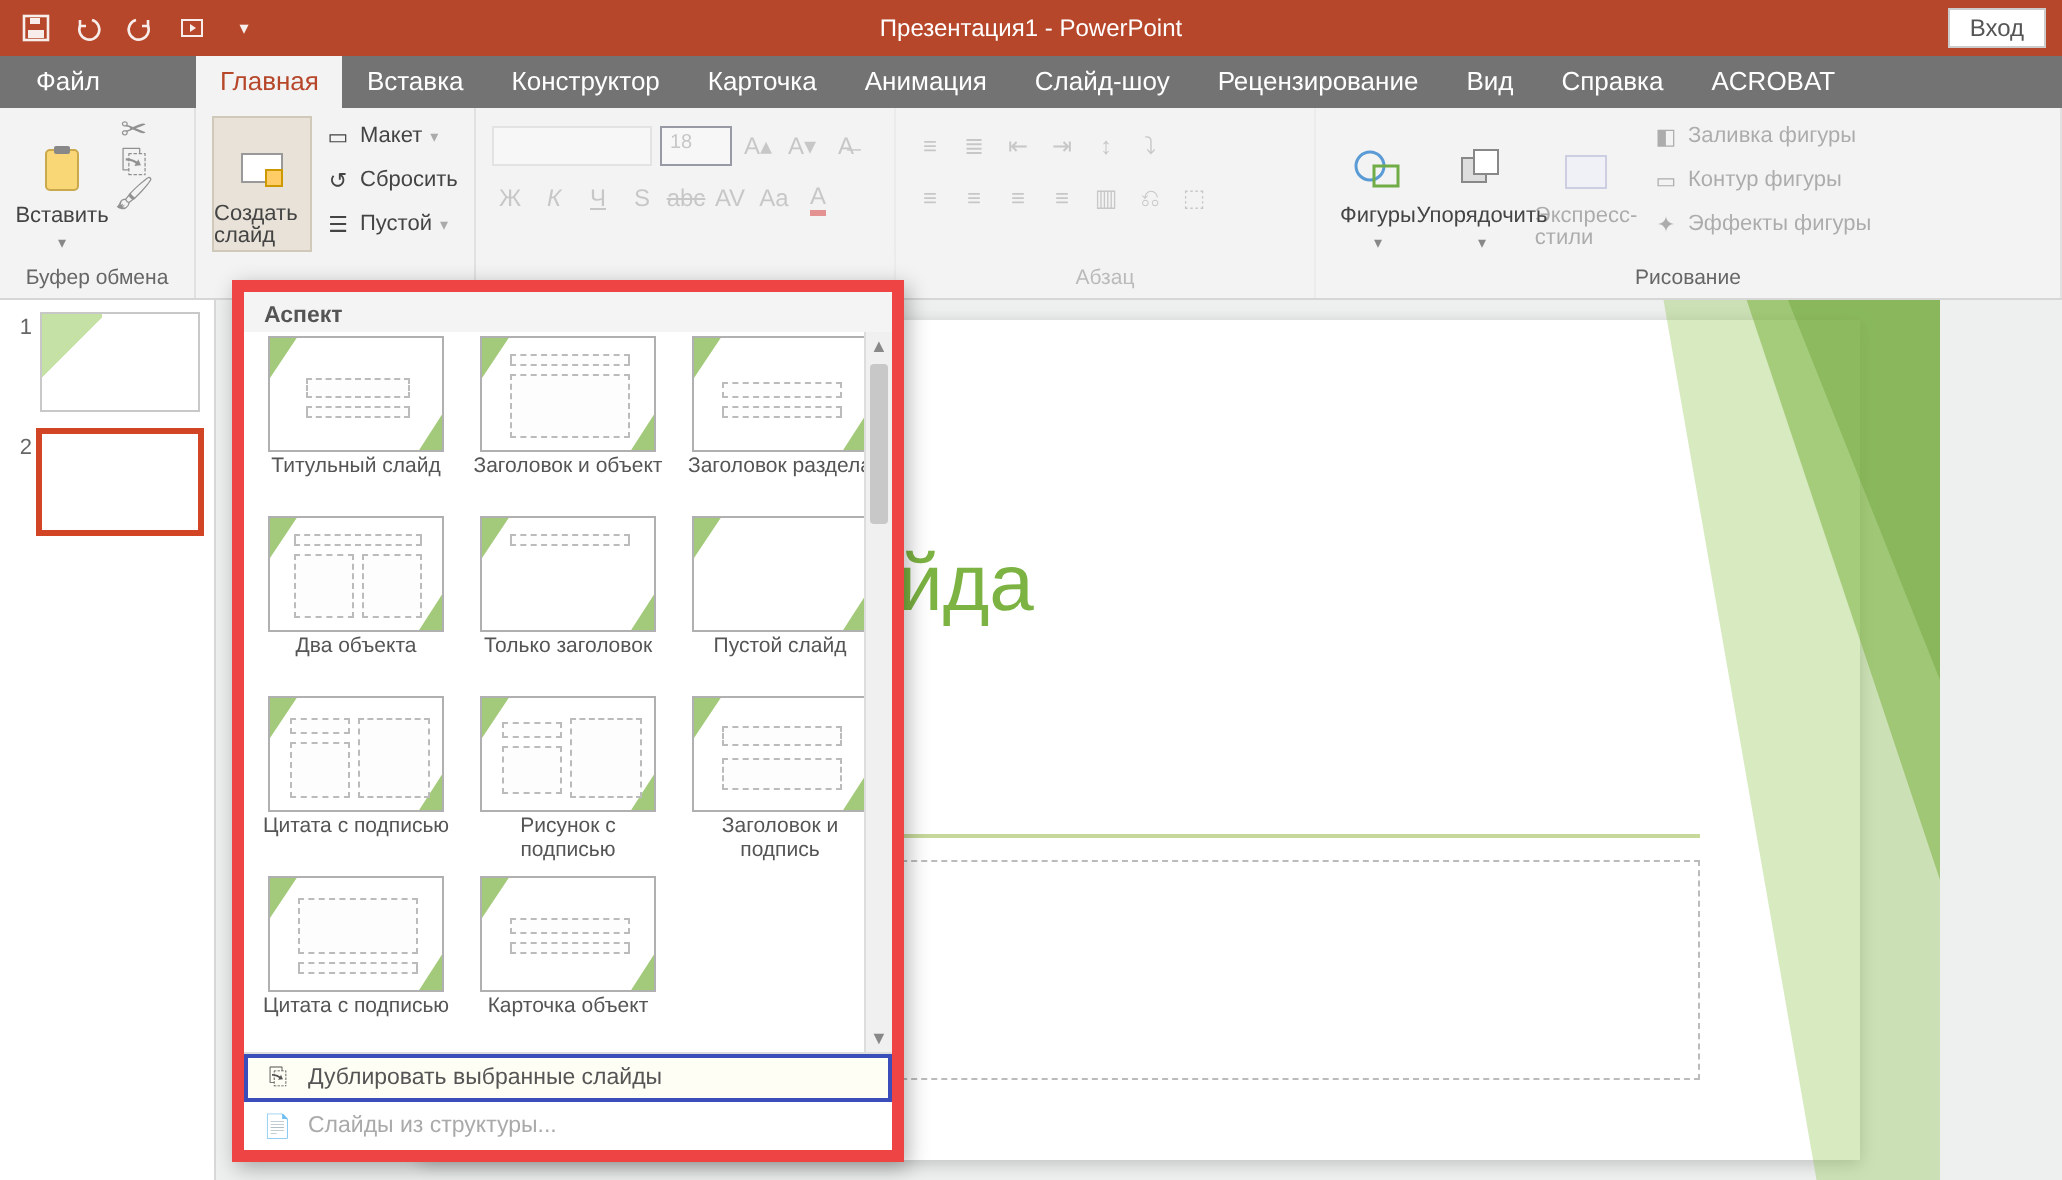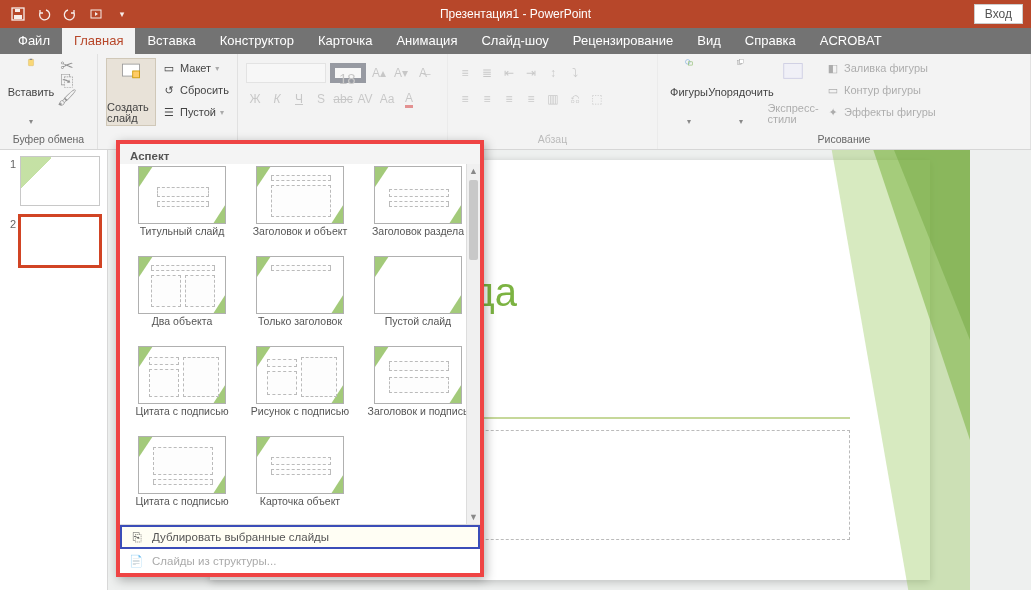--- a/index.html
+++ b/index.html
@@ -8,61 +8,61 @@
 
 .titlebar { height: 28px; background: #b7472a; display: flex; align-items: center; color: #fff; font-size: 12px; position: relative; }
 .qat { display: flex; gap: 6px; padding: 0 8px; align-items: center; }
 .qat-btn { width: 20px; height: 20px; display: flex; align-items: center; justify-content: center; opacity: 0.9; }
 .titlebar-center { position: absolute; left: 50%; transform: translateX(-50%); font-size: 12px; }
 .signin { position: absolute; right: 8px; background: #fff; color: #555; padding: 2px 10px; font-size: 12px; border: 1px solid #ccc; }
 
 
 .ribbon-tabs { height: 26px; background: #737373; display: flex; align-items: flex-end; padding-left: 6px; color: #fff; font-size: 13px; }
 .tab { padding: 5px 12px 6px; cursor: pointer; }
-.tab.active { background: #f3f3f3; color: #b7472a; }
+.tab.active { background: #f3f3f3; color: #b7472a; margin-left: 36px; }
 .tab.file { color: #fff; }
 .tell-me { margin-left: auto; display: flex; align-items: center; gap: 6px; padding-right: 10px; font-size: 12px; opacity: 0.95; }
 .bulb { width: 14px; height: 14px; }
 
 
 .ribbon { height: 96px; background: #f3f3f3; border-bottom: 1px solid #d6d6d6; display: flex; position: relative; }
 .group { border-right: 1px solid #e1e1e1; padding: 4px 8px 2px; display: flex; flex-direction: column; justify-content: space-between; }
 .group-label { text-align: center; font-size: 10.5px; color: #666; padding: 2px 0; }
 .group-body { display: flex; gap: 6px; flex: 1; align-items: flex-start; }
-.big-btn { display: flex; flex-direction: column; align-items: center; justify-content: flex-end; width: 46px; height: 68px; font-size: 11px; color: #444; gap: 19px; }
+.big-btn { display: flex; flex-direction: column; align-items: center; justify-content: flex-end; width: 46px; height: 68px; font-size: 11px; color: #444; gap: 3px; }
 .big-btn .ic { width: 28px; height: 28px; }
 .small-col { display: flex; flex-direction: column; gap: 2px; }
 .small-item { display: flex; align-items: center; gap: 4px; font-size: 11px; color: #444; height: 20px; }
 .small-ic { width: 14px; height: 14px; display: inline-flex; align-items: center; justify-content: center; }
 .gray { color: #aaa; }
 .faded { opacity: 0.4; }
 
 
 .ctl-row { display: flex; gap: 4px; align-items: center; height: 22px; }
 .fontbox { border: 1px solid #ccc; background: #fff; width: 80px; height: 20px; }
-.sizebox { border: 5px solid #0f172a; background: #fff; width: 36px; height: 20px; font-size: 15px; padding: 2px 4px; color: #888; }
+.sizebox { border: 1px solid #0f172a; background: #fff; width: 36px; height: 20px; font-size: 10px; padding: 2px 4px; color: #888; }
 .mini { width: 18px; height: 18px; color: #888; font-size: 12px; display: inline-flex; align-items: center; justify-content: center; }
 
 
 .workspace { position: absolute; top: 150px; left: 0; right: 0; bottom: 0; display: flex; background: #eef0ef; }
 .thumbs { width: 108px; background: #fff; border-right: 1px solid #d8d8d8; padding: 6px 4px; }
 .thumb-wrap { display: flex; gap: 4px; margin-bottom: 10px; }
 .thumb-num { font-size: 11px; color: #666; width: 12px; text-align: right; padding-top: 2px; }
 .thumb { width: 80px; height: 50px; background: #fff; border: 1px solid #c8c8c8; position: relative; }
 .thumb.selected { outline: 2px solid #d14424; border-color: #d14424; }
 .thumb-slide-deco { position: absolute; top: 0; left: 0; width: 30px; height: 50px; background: linear-gradient(135deg, #8bc34a 40%, transparent 40%); opacity: 0.5; }
 .canvas-area { flex: 1; display: flex; align-items: flex-start; justify-content: center; padding: 10px 20px; overflow: hidden; }
 .slide { width: 720px; height: 420px; background: #fff; box-shadow: 0 2px 8px rgba(0,0,0,0.2); position: relative; }
 .slide-deco { position: absolute; right: -40px; top: -20px; width: 200px; height: 460px; }
 .slide-title { position: absolute; left: 80px; top: 110px; font-size: 40px; color: #7cb342; font-weight: 300; }
 .slide-sub { position: absolute; left: 80px; top: 230px; font-size: 18px; color: #7cb342; border-bottom: 2px solid #c6d89a; width: 560px; padding-bottom: 6px; }
 .slide-box { position: absolute; left: 80px; top: 270px; width: 560px; height: 110px; border: 1px dashed #bbb; }
 
 
-.gallery { position: absolute; left: 116px; top: 140px; width: 368px; background: #fff; border: 4px solid #ef4444; box-shadow: 2px 3px 10px rgba(0,0,0,0.3); z-index: 100; }
+.gallery { position: absolute; left: 116px; top: 140px; width: 336px; background: #fff; border: 6px solid #ef4444; box-shadow: 2px 3px 10px rgba(0,0,0,0.3); z-index: 100; }
 .gallery-head { font-size: 11.5px; color: #555; padding: 6px 10px 2px; font-weight: 600; background: #f4f4f4; }
 .gallery-scroll { max-height: 395px; overflow-y: auto; padding: 2px 8px 4px; position: relative; }
 .gal-grid { display: grid; grid-template-columns: repeat(3, 1fr); gap: 6px 10px; }
 .gal-item { display: flex; flex-direction: column; align-items: center; }
 .gal-thumb { width: 88px; height: 58px; border: 1px solid #b0b0b0; background: #fff; position: relative; overflow: hidden; }
 .gal-thumb .deco-l { position: absolute; left: -4px; top: -4px; border-left: 20px solid #7cb342; border-bottom: 30px solid transparent; width: 0; height: 0; opacity: 0.7; }
 .gal-thumb .deco-r { position: absolute; right: -4px; bottom: -4px; border-right: 18px solid #7cb342; border-top: 28px solid transparent; width: 0; height: 0; opacity: 0.7; }
 .gal-thumb .ph { position: absolute; border: 1px dashed #bbb; background: #fdfdfd; }
 .gal-label { font-size: 10.5px; color: #555; text-align: center; margin-top: 2px; min-height: 24px; line-height: 1.1; }
 .gallery-footer { border-top: 1px solid #ddd; }

